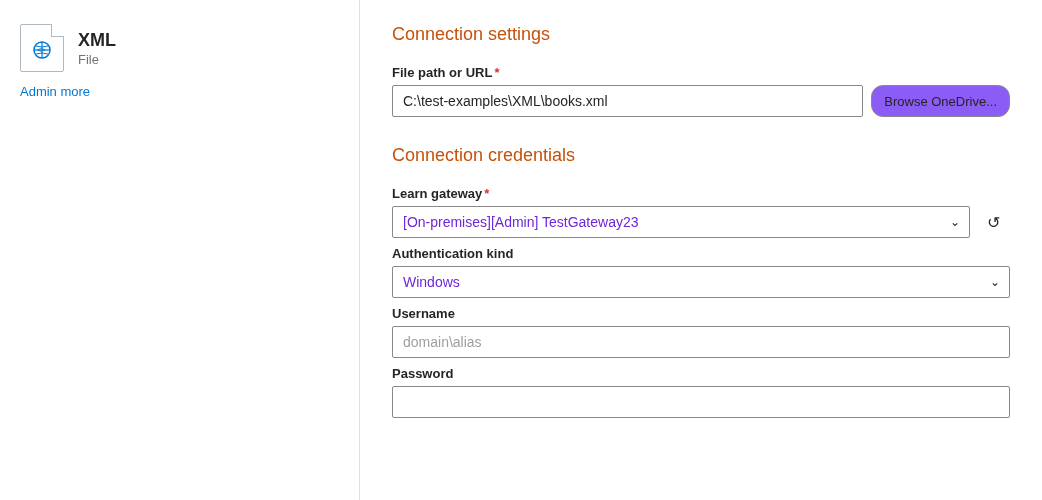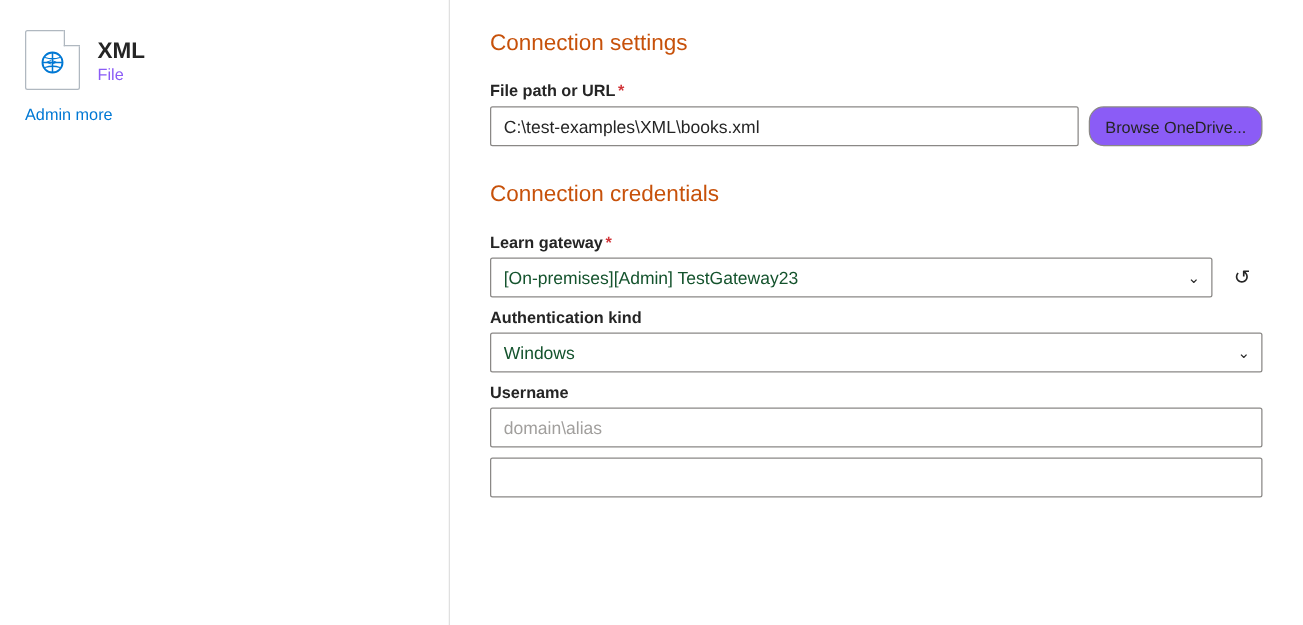--- a/index.html
+++ b/index.html
@@ -72,21 +72,21 @@
     }
 
     .sidebar-title {
       font-size: 18px;
       font-weight: 600;
       color: #252525;
     }
 
     .sidebar-subtitle {
       font-size: 13px;
-      color: #8b5cf6;
+      color: #737373;
       margin-top: 1px;
     }
 
     .learn-more-link {
       color: #0078d4;
       font-size: 13px;
       text-decoration: none;
       cursor: pointer;
     }
 
@@ -170,21 +170,21 @@
       flex: 1;
     }
 
     .dropdown-select {
       width: 100%;
       height: 32px;
       border: 1px solid #8a8886;
       border-radius: 2px;
       padding: 0 32px 0 10px;
       font-size: 14px;
-      color: #14532d;
+      color: #6d28d9;
       background: #fff;
       appearance: none;
       -webkit-appearance: none;
       cursor: pointer;
       outline: none;
     }
 
     .dropdown-chevron {
       position: absolute;
       right: 10px;
@@ -286,17 +286,18 @@
         <span class="dropdown-chevron">⌄</span>
       </div>
     </div>
 
     <div class="field-group">
       <label class="field-label">Username</label>
       <input type="text" class="text-input" placeholder="domain\alias" style="">
     </div>
 
     <div class="field-group">
+      <label class="field-label">Password</label>
       <input type="password" class="text-input" placeholder="" style="">
     </div>
   </div>
 
 </div>
 
 </body></html>

